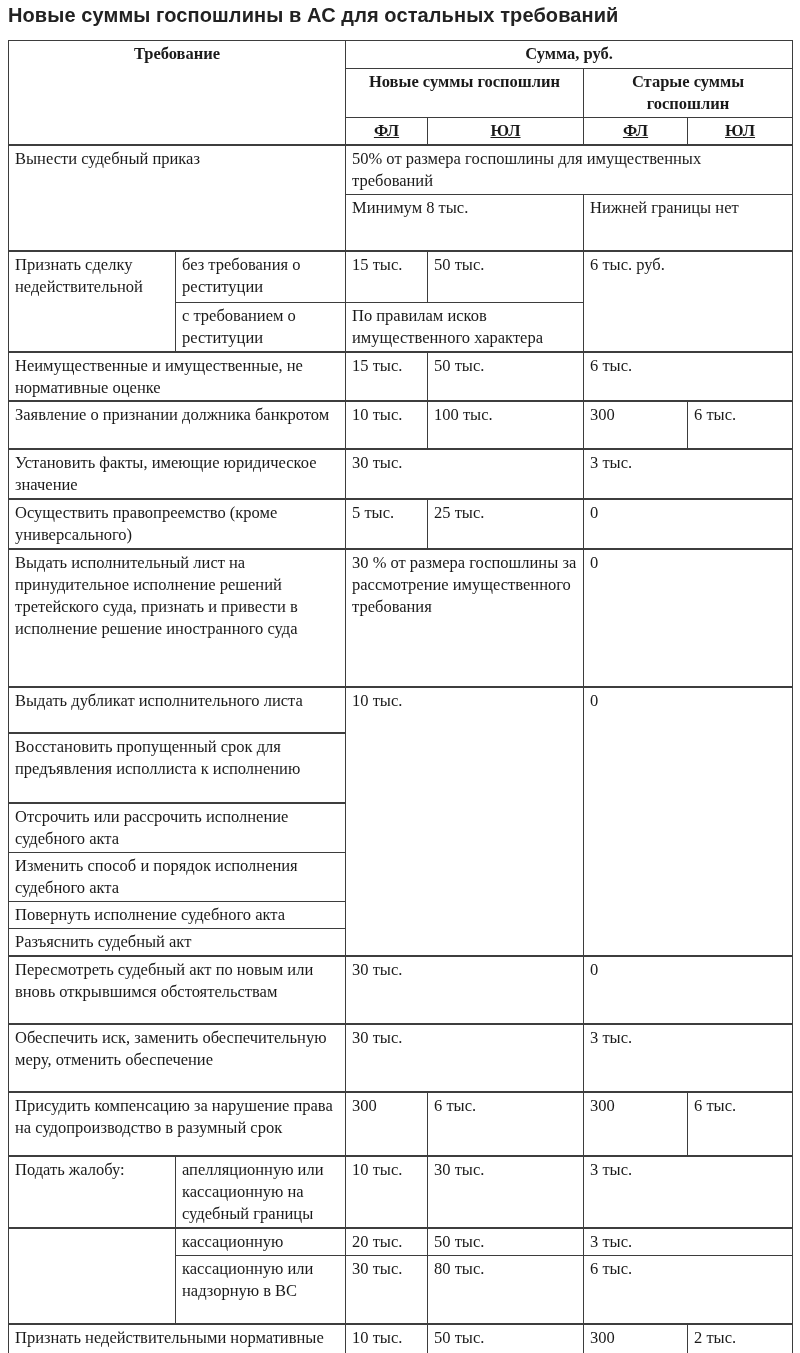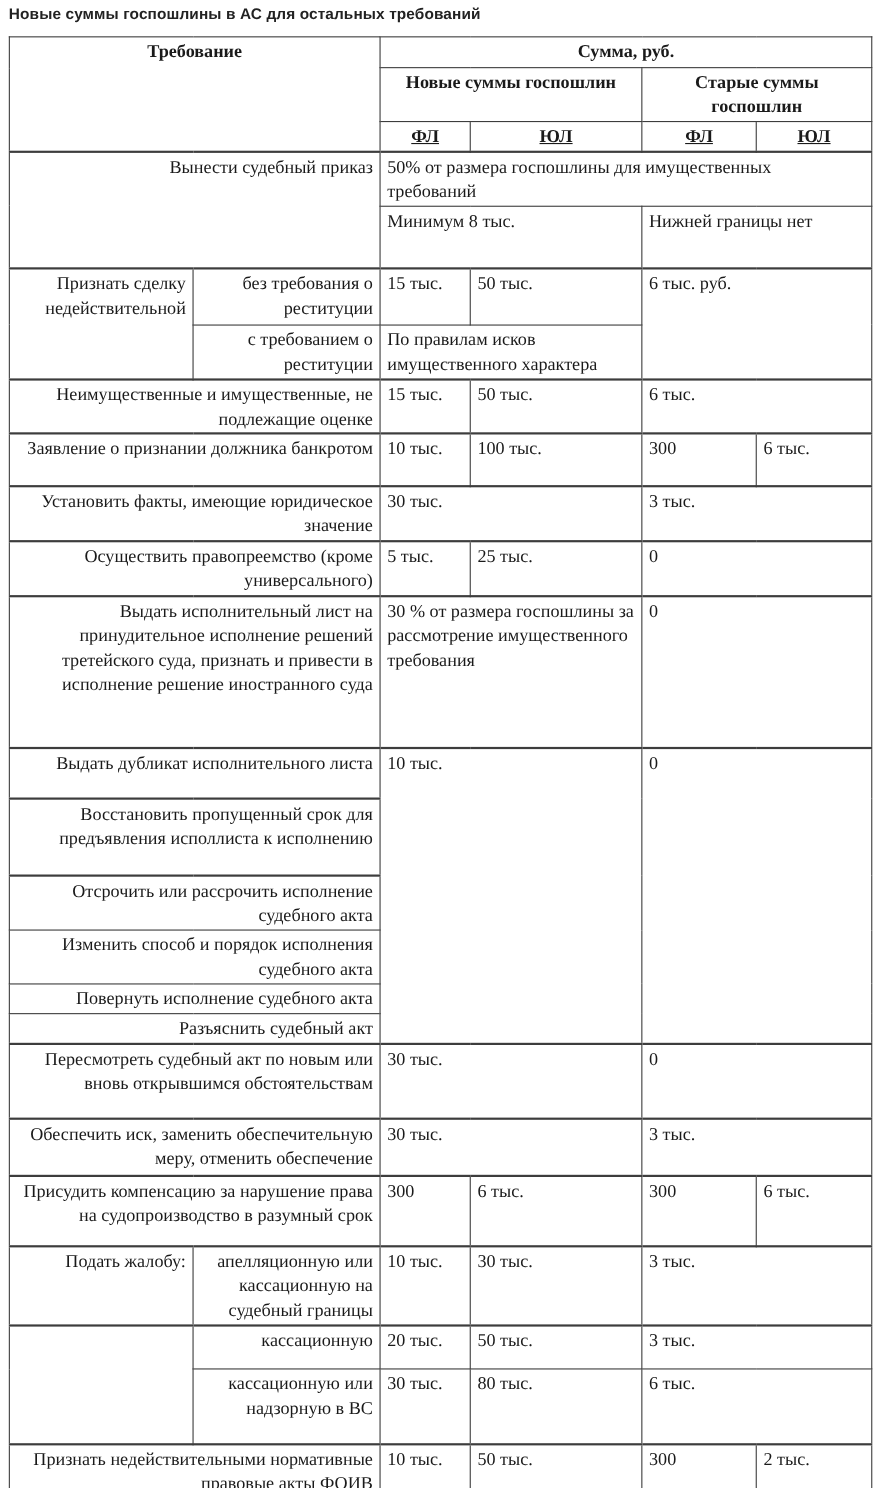--- a/index.html
+++ b/index.html
@@ -9,21 +9,21 @@
     width: 800px;
   }
   body {
     font-family: "Liberation Serif", serif;
     color: #1a1a1a;
     -webkit-font-smoothing: antialiased;
   }
   .title {
     font-family: "Liberation Sans", sans-serif;
     font-weight: 700;
-    font-size: 14px;
+    font-size: 20px;
     color: #222222;
     margin: 4px 0 13px 8px;
     letter-spacing: 0.1px;
   }
   table.fees {
     border-collapse: collapse;
     table-layout: fixed;
     width: 784px;
     margin-left: 8px;
   }
@@ -38,21 +38,21 @@
   }
   table.fees th {
     font-weight: 700;
     text-align: center;
   }
   th.h-main { font-size: 17.5px; vertical-align: middle; }
   th.h-req  { font-size: 17px; vertical-align: top; padding-top: 4px; }
   th.h-sub  { font-size: 15.5px; vertical-align: middle; }
   th.h-col  { font-size: 17px; vertical-align: middle; text-decoration: underline; }
   td.c { }
-  td.req { text-align: right; }
+  td.req { text-align: left; }
   tr.tk td { border-top-width: 2px; }
 </style>
 </head>
 <body>
 
 <div class="title">Новые суммы госпошлины в АС для остальных требований</div>
 
 <table class="fees">
   <colgroup>
     <col style="width:167px">
@@ -94,21 +94,21 @@
     <td class="c">15 тыс.</td>
     <td class="c">50 тыс.</td>
     <td class="c" colspan="2" rowspan="2">6 тыс. руб.</td>
   </tr>
   <tr style="height:44px">
     <td class="req">с требованием о реституции</td>
     <td class="c" colspan="2">По правилам исков имущественного характера</td>
   </tr>
 
   <tr class="tk" style="height:48px">
-    <td class="req" colspan="2">Неимущественные и имущественные, не подлежащие оценке</td>
+    <td class="req" colspan="2">Неимущественные и имущественные, не нормативные оценке</td>
     <td class="c">15 тыс.</td>
     <td class="c">50 тыс.</td>
     <td class="c" colspan="2">6 тыс.</td>
   </tr>
 
   <tr class="tk" style="height:48px">
     <td class="req" colspan="2">Заявление о признании должника банкротом</td>
     <td class="c">10 тыс.</td>
     <td class="c">100 тыс.</td>
     <td class="c">300</td>
@@ -154,42 +154,42 @@
   <tr style="height:24px">
     <td class="req" colspan="2">Разъяснить судебный акт</td>
   </tr>
 
   <tr class="tk" style="height:68px">
     <td class="req" colspan="2">Пересмотреть судебный акт по новым или вновь открывшимся обстоятельствам</td>
     <td class="c" colspan="2">30 тыс.</td>
     <td class="c" colspan="2">0</td>
   </tr>
 
-  <tr class="tk" style="height:52px">
+  <tr class="tk" style="height:68px">
     <td class="req" colspan="2">Обеспечить иск, заменить обеспечительную меру, отменить обеспечение</td>
     <td class="c" colspan="2">30 тыс.</td>
     <td class="c" colspan="2">3 тыс.</td>
   </tr>
 
   <tr class="tk" style="height:64px">
     <td class="req" colspan="2">Присудить компенсацию за нарушение права на судопроизводство в разумный срок</td>
     <td class="c">300</td>
     <td class="c">6 тыс.</td>
     <td class="c">300</td>
     <td class="c">6 тыс.</td>
   </tr>
 
   <tr class="tk" style="height:68px">
     <td class="req">Подать жалобу:</td>
     <td class="req">апелляционную или кассационную на судебный границы</td>
     <td class="c">10 тыс.</td>
     <td class="c">30 тыс.</td>
     <td class="c" colspan="2">3 тыс.</td>
   </tr>
-  <tr class="tk" style="height:40px">
+  <tr class="tk" style="height:28px">
     <td class="req" rowspan="2"></td>
     <td class="req">кассационную</td>
     <td class="c">20 тыс.</td>
     <td class="c">50 тыс.</td>
     <td class="c" colspan="2">3 тыс.</td>
   </tr>
   <tr style="height:68px">
     <td class="req">кассационную или надзорную в ВС</td>
     <td class="c">30 тыс.</td>
     <td class="c">80 тыс.</td>

